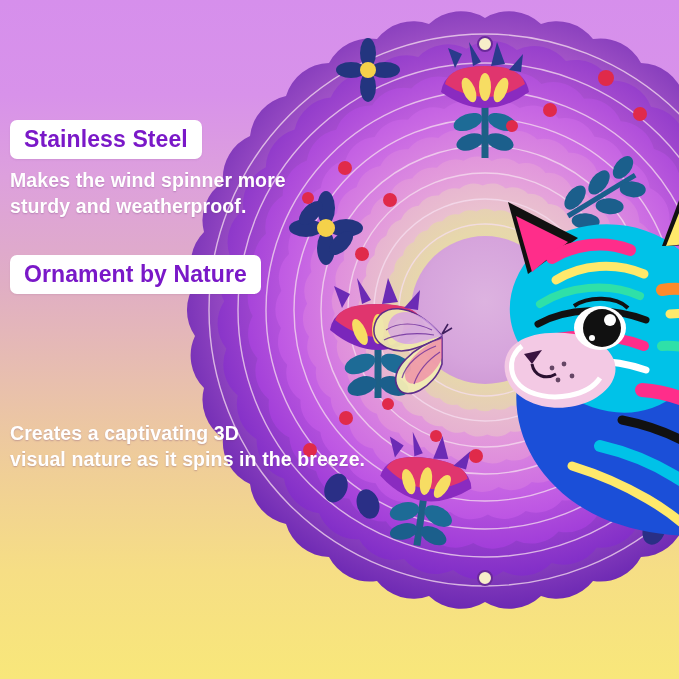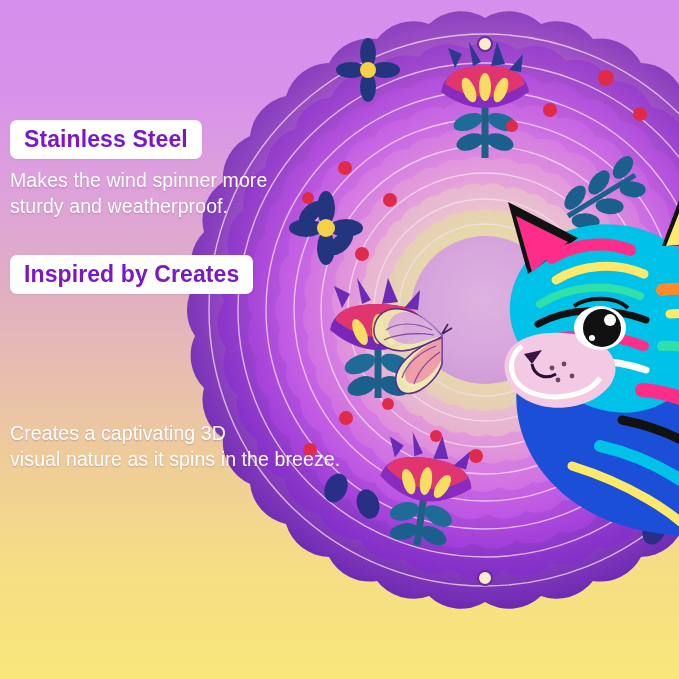--- a/index.html
+++ b/index.html
@@ -41,21 +41,21 @@
     font-weight:bold;
     letter-spacing:.1px;
     line-height:1.05;
     white-space:nowrap;
     box-shadow:0 1px 2px rgba(90,40,110,.10);
   }
   .body-text{
     margin-top:9px;
     color:#ffffff;
     font-size:19.5px;
-    font-weight:normal;
+    font-weight:bold;
     line-height:1.33;
     letter-spacing:.1px;
     text-shadow:0 1px 1.5px rgba(110,60,120,.32);
     max-width:360px;
     white-space:pre-line;
   }
 
   #feature-1{top:120px;}
   #feature-2{top:255px;}
   #feature-3{top:412px;}
@@ -349,21 +349,21 @@
     </svg>
   </div>
 
   <div class="feature" id="feature-1">
     <div class="badge">Stainless Steel</div>
     <div class="body-text">Makes the wind spinner more
 sturdy and weatherproof.</div>
   </div>
 
   <div class="feature" id="feature-2">
-    <div class="badge">Inspired by Creates</div>
+    <div class="badge">Ornament by Nature</div>
   </div>
 
   <div class="feature" id="feature-3">
     <div class="body-text">Creates a captivating 3D
 visual nature as it spins in the breeze.</div>
   </div>
 
 </div>
 
 </body></html>

